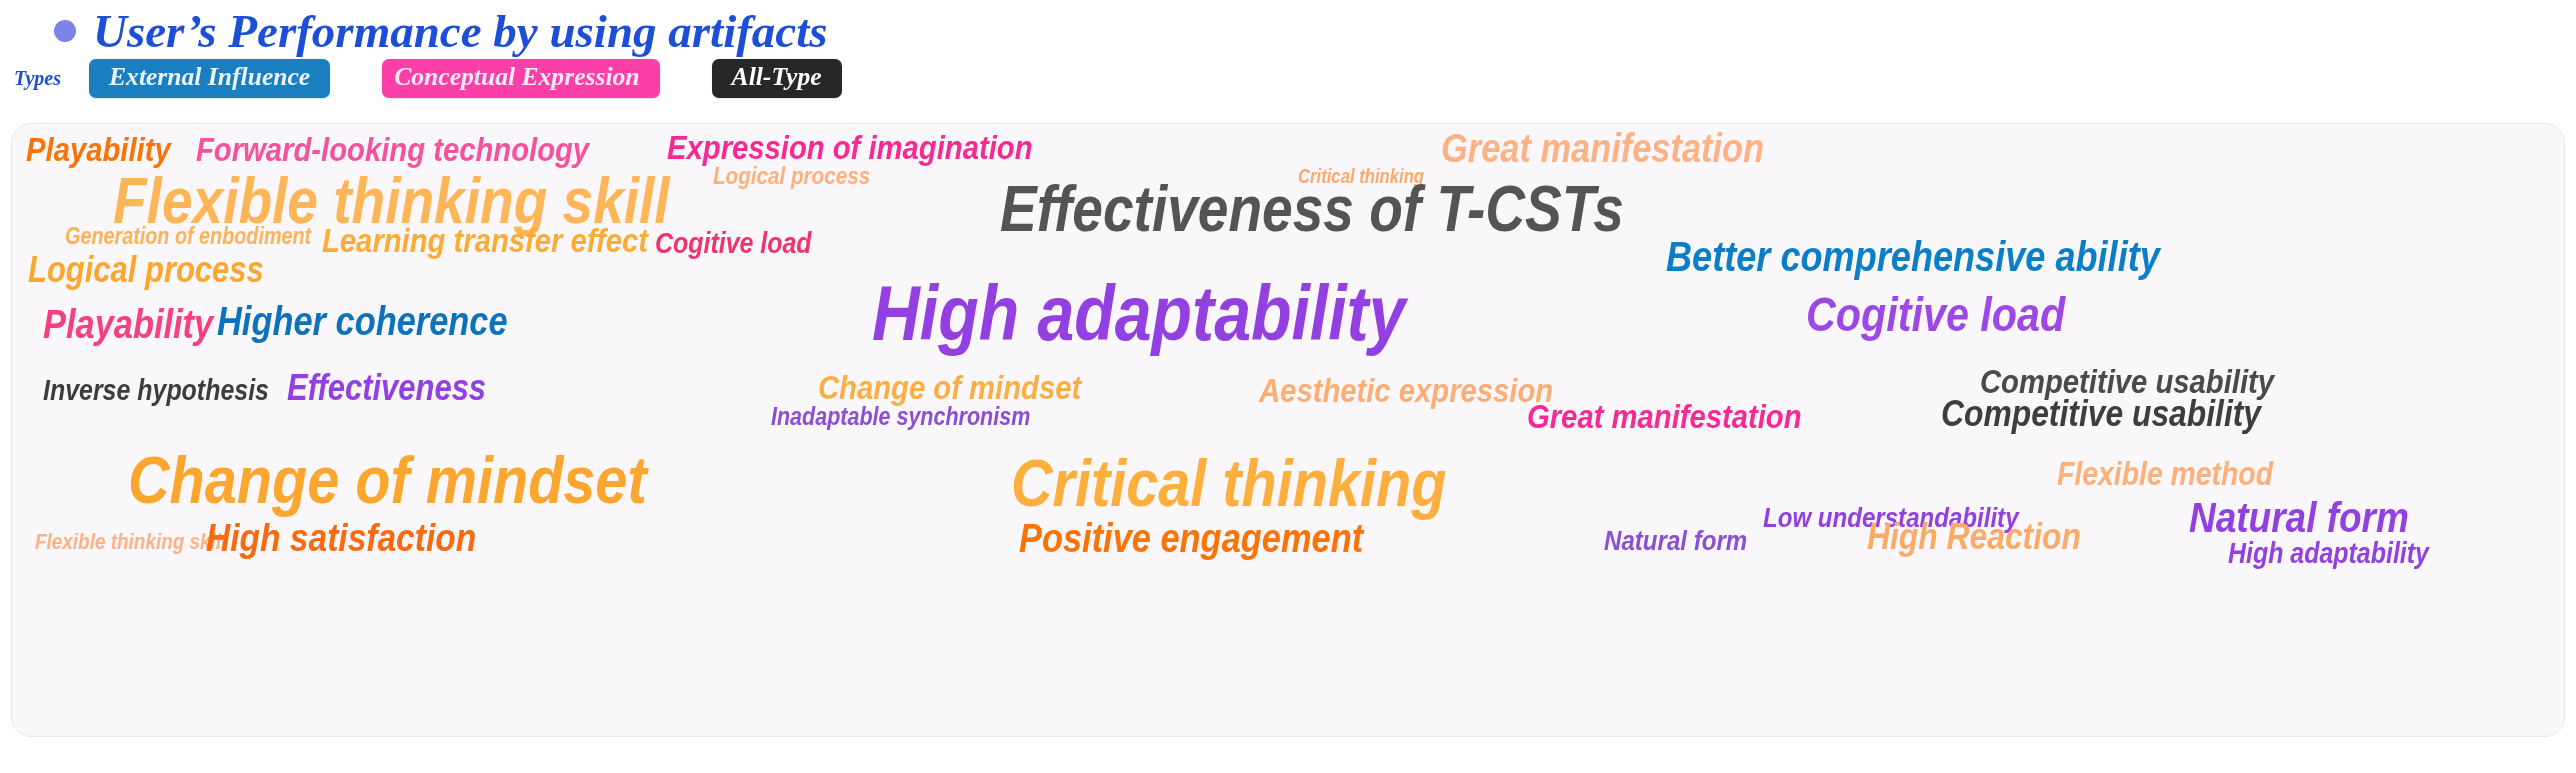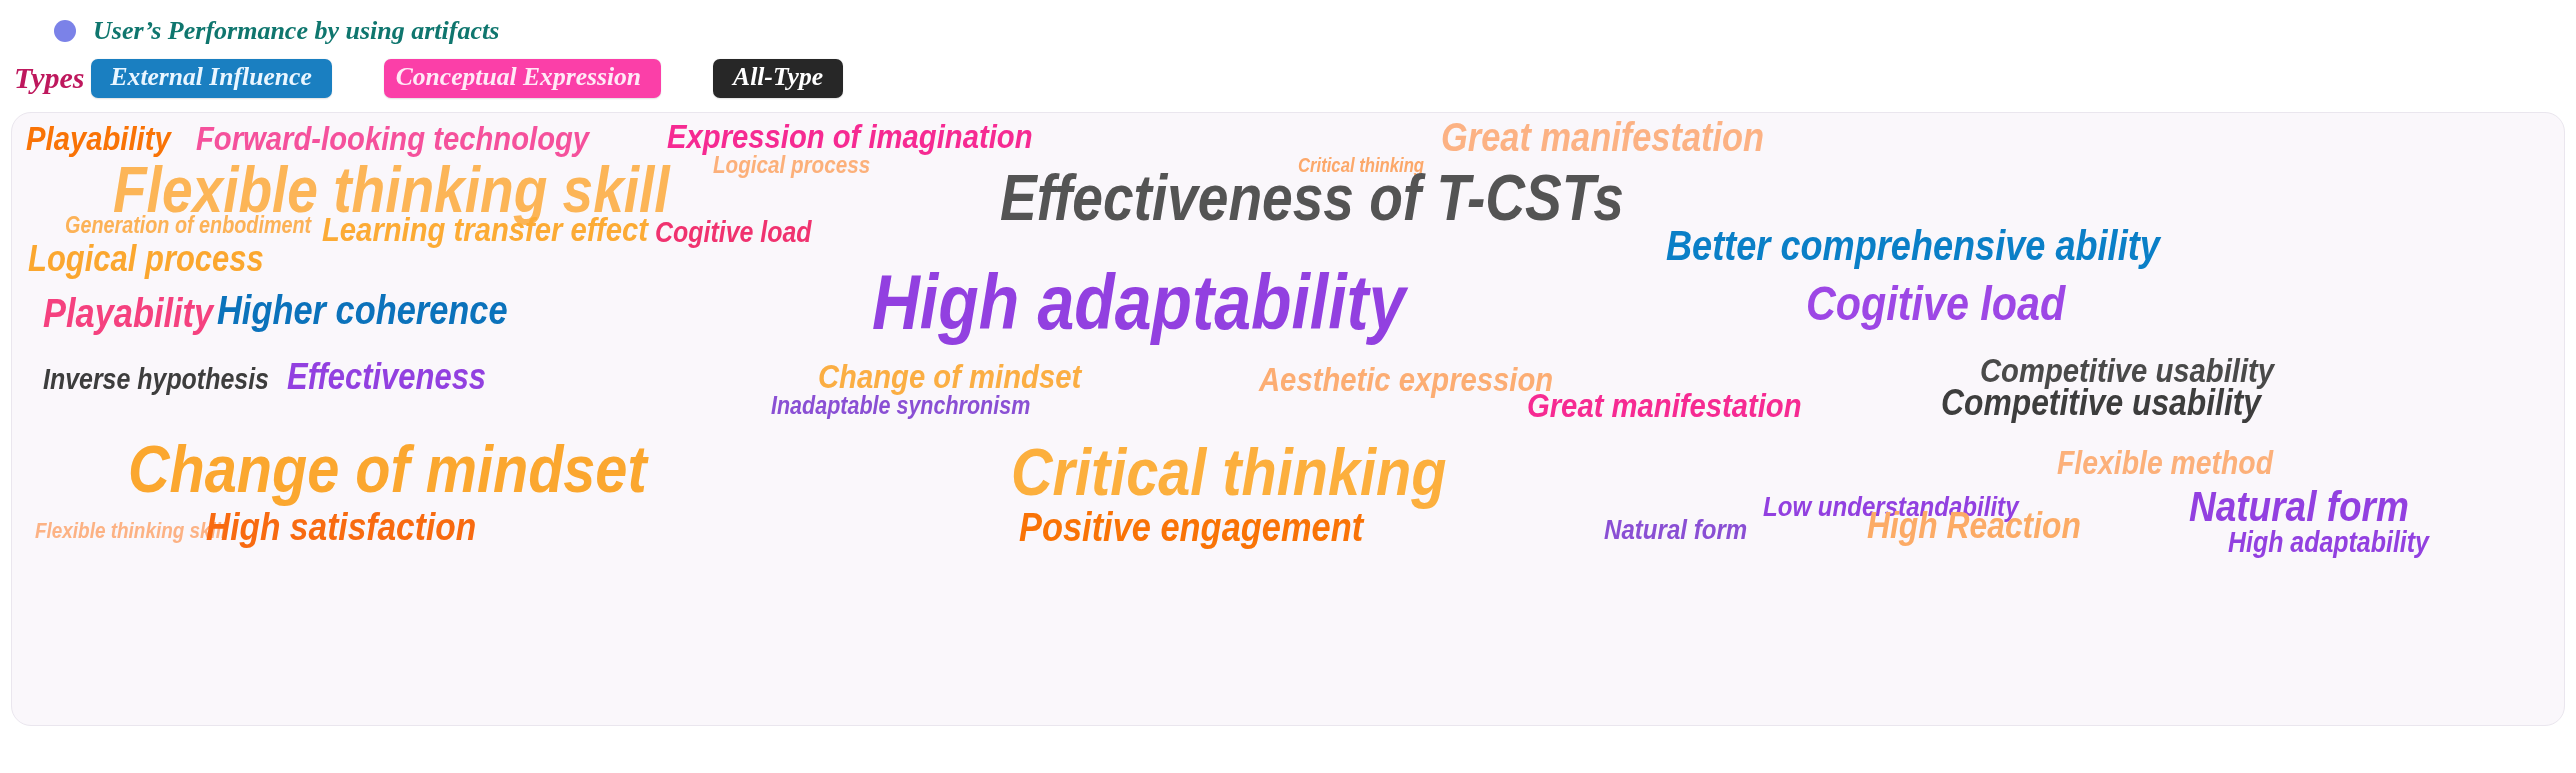--- a/index.html
+++ b/index.html
@@ -27,61 +27,61 @@
     height: 22px;
     border-radius: 50%;
     background: #7b82e8;
     margin-right: 17px;
     flex: 0 0 auto;
   }
   .page-title {
     font-family: "Liberation Serif", serif;
     font-weight: bold;
     font-style: italic;
-    font-size: 26px;
-    color: #0f766e;
+    font-size: 47px;
+    color: #1d4ed8;
     letter-spacing: 0px;
     white-space: nowrap;
   }
 
   
   .legend {
     display: flex;
     align-items: center;
     padding: 7.7px 0 0 14px;
     height: 53px;
     box-sizing: border-box;
   }
   .legend-label {
     font-family: "Liberation Serif", serif;
     font-weight: bold;
     font-style: italic;
-    font-size: 30px;
-    color: #be185d;
-    margin-right: 6px;
+    font-size: 20px;
+    color: #1d4ed8;
+    margin-right: 28px;
     white-space: nowrap;
   }
   .legend-chip {
     font-family: "Liberation Serif", serif;
     font-weight: bold;
     font-style: italic;
     font-size: 25.6px;
     color: #ffffff;
     border-radius: 7px;
     padding: 5.4px 20px 7px 20px;
     margin-right: 20px;
     white-space: nowrap;
     line-height: 1.05;
     box-shadow: 0 0.8px 1.5px rgba(0,0,0,0.12);
   }
 
   
   .cloud-panel {
     position: relative;
-    margin: 11px 11px 0 11px;
+    margin: 22px 11px 0 11px;
     height: 612px;
     background: #faf7fb;
     border: 0.8px solid #eae6ee;
     border-radius: 20px;
     overflow: hidden;
     text-align: center;
   }
   .word {
     position: absolute;
     font-family: "Liberation Sans Narrow", "Liberation Sans", sans-serif;

